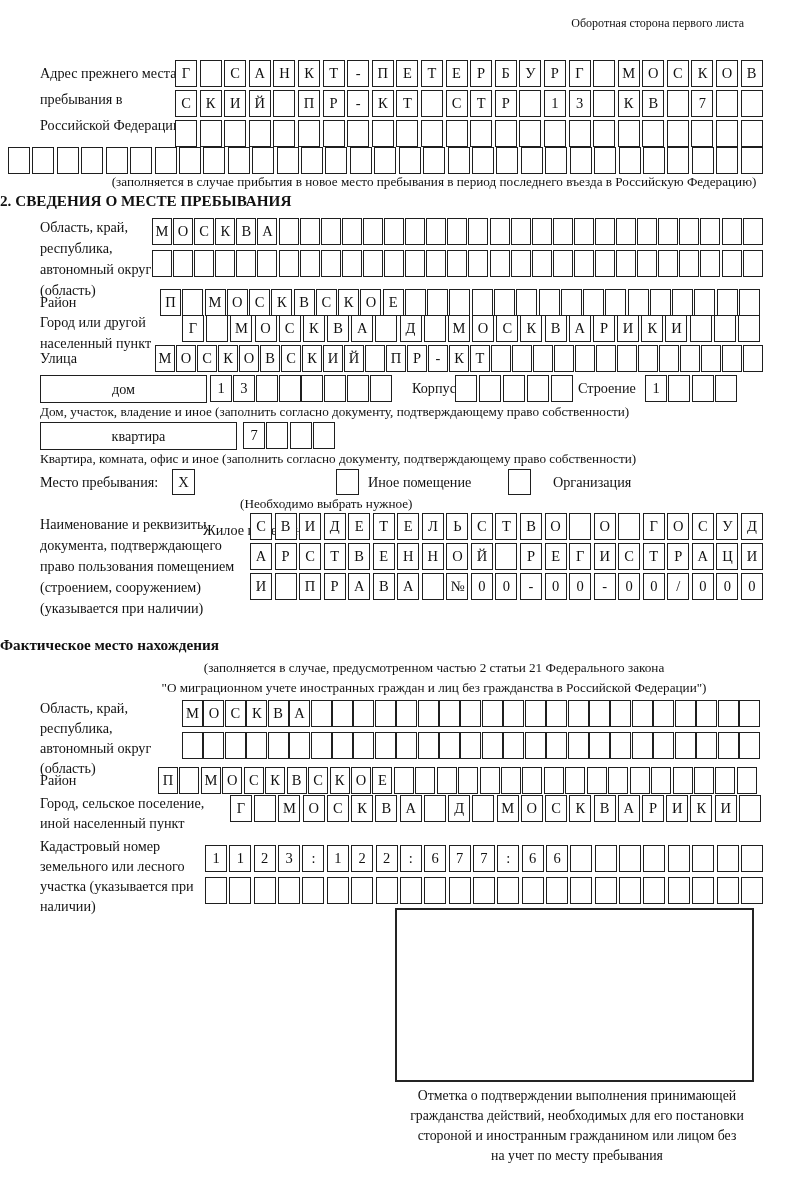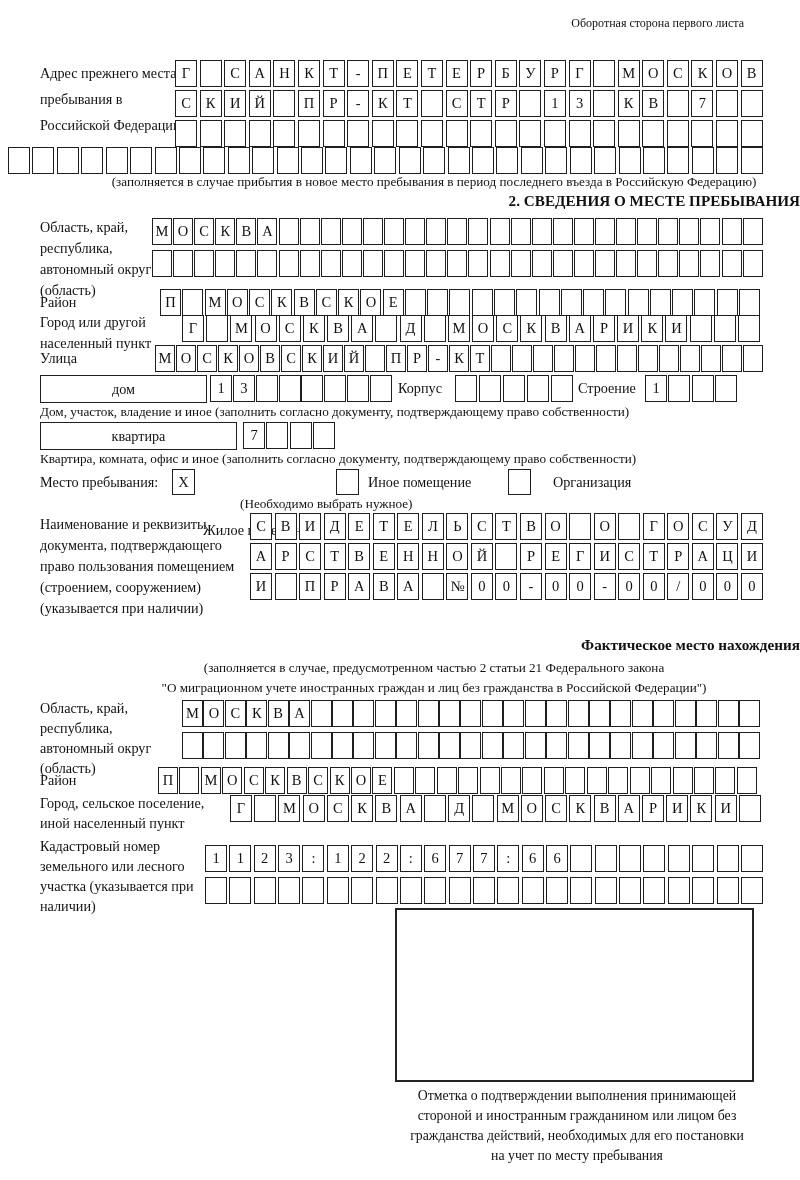--- a/index.html
+++ b/index.html
@@ -7,21 +7,21 @@
     width:800px;height:1180px;position:relative;background:#ffffff;
     font-family:"Liberation Serif","DejaVu Serif",serif;color:#111;
     overflow:hidden;
   }
   .abs{position:absolute;}
   .lbl{position:absolute;font-size:14.2px;line-height:21px;}
   .lh26{line-height:26px;}
   .lh20{line-height:20px;}
   .note{position:absolute;font-size:13.2px;}
   .center{position:absolute;left:0;width:800px;text-align:center;padding-left:34px;}
-  .title{position:absolute;left:0;width:800px;text-align:right;font-weight:bold;font-size:15.2px;}
+  .title{position:absolute;left:0;width:800px;text-align:left;font-weight:bold;font-size:15.2px;}
   .cellrow{position:absolute;display:flex;justify-content:space-between;}
   .cell{
     flex:none;width:19px;height:25px;border:1.6px solid #1f1f1f;background:#fff;
     display:flex;align-items:center;justify-content:center;
     font-size:14.5px;line-height:1;
   }
   .cw20 .cell{width:20px;}
   .cw18 .cell{width:18px;}
   .widebox{
     position:absolute;height:26px;border:1.8px solid #1f1f1f;background:#fff;
@@ -315,21 +315,21 @@
 <div class="cellrow cw20" style="left:210px;top:375px;width:182px;">
     <div class="cell">1</div>
     <div class="cell">3</div>
     <div class="cell"></div>
     <div class="cell"></div>
     <div class="cell"></div>
     <div class="cell"></div>
     <div class="cell"></div>
     <div class="cell"></div>
   </div>
-<div class="lbl" style="left:398px;top:378px;">Корпус</div>
+<div class="lbl" style="left:412px;top:378px;">Корпус</div>
 <div class="cellrow cw20" style="left:455px;top:375px;width:118px;">
     <div class="cell"></div>
     <div class="cell"></div>
     <div class="cell"></div>
     <div class="cell"></div>
     <div class="cell"></div>
   </div>
 <div class="lbl" style="left:578px;top:378px;">Строение</div>
 <div class="cellrow cw20" style="left:645px;top:375px;width:92px;">
     <div class="cell">1</div>
@@ -598,16 +598,16 @@
     <div class="cell"></div>
     <div class="cell"></div>
     <div class="cell"></div>
     <div class="cell"></div>
     <div class="cell"></div>
   </div>
 
 <div class="bigbox" style="left:395px;top:908px;width:355px;height:170px;"></div>
 <div class="stampnote" style="top:1086px;">
   <div>Отметка о подтверждении выполнения принимающей</div>
+  <div>гражданства действий, необходимых для его постановки</div>
   <div>стороной и иностранным гражданином или лицом без</div>
-  <div>гражданства действий, необходимых для его постановки</div>
   <div>на учет по месту пребывания</div>
 </div>
 
 </body></html>

